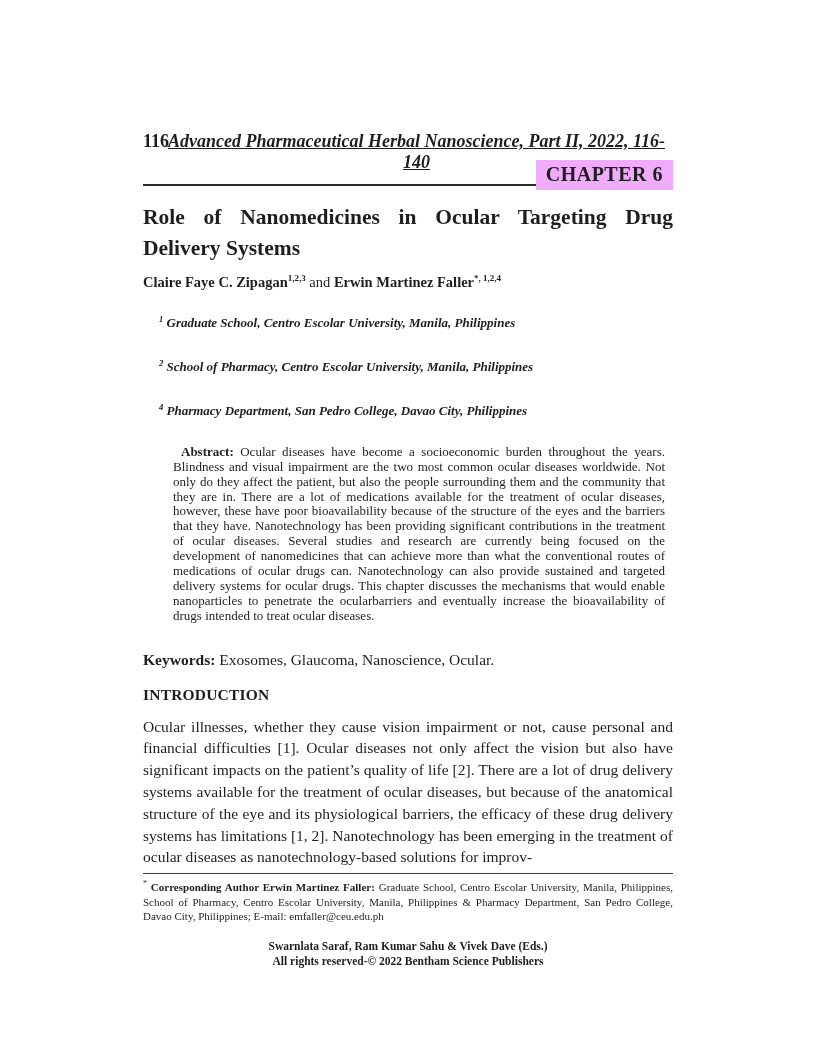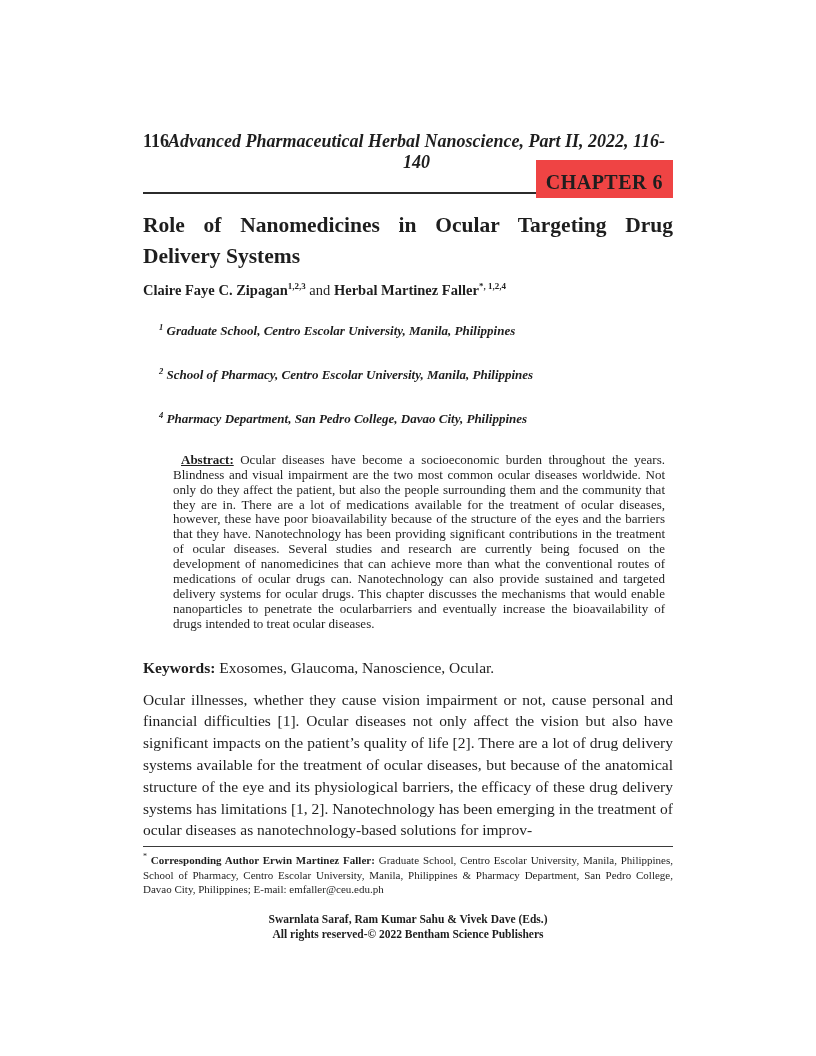--- a/index.html
+++ b/index.html
@@ -9,33 +9,33 @@
     box-sizing: border-box;
     padding: 131px 143px 0 143px;
     background: #ffffff;
     font-family: "Liberation Serif", "DejaVu Serif", serif;
     color: #1e1e1e;
     overflow: hidden;
   }
   
   .running-head { position: relative; height: 16px; font-size: 18px; font-weight: bold; }
   .page-num { position: absolute; left: 0; top: 0; }
-  .run-title { position: absolute; left: 17px; right: 0; text-align: center; font-style: italic; }
+  .run-title { position: absolute; left: 17px; right: 0; text-align: center; font-style: italic; text-decoration: underline; }
   
   .chapter-row {
     margin-top: 13px;
     border-bottom: 2px solid #2b2b2b;
     display: flex; justify-content: flex-end; align-items: flex-end;
   }
   .chapter-box {
     display: inline-block;
-    background: #ef4444;
+    background: #f0abfc;
     font-size: 20px; font-weight: bold;
     letter-spacing: 0.5px;
-    padding: 11px 10px 4px 10px;
+    padding: 3px 10px 4px 10px;
     margin-bottom: -6px;
   }
   
   .title {
     margin: 16px 0 0 0;
     font-size: 21.5px; font-weight: bold;
     line-height: 31px;
     text-align: justify;
   }
   .authors { margin: 9px 0 0 0; font-size: 14.5px; }
@@ -44,21 +44,21 @@
   .affils { margin-top: 11px; }
   .affil { margin: 16px; font-size: 13px; font-style: italic; line-height: 25px; font-weight: bold; }
   .affil sup { font-size: 8.5px; }
   
   .abstract {
     margin: 21px 8px 0 30px;
     font-size: 13px; line-height: 14.9px;
     text-align: justify;
     text-indent: 8px;
   }
-  .abstract b { font-weight: bold; text-decoration: underline; }
+  .abstract b { font-weight: bold; }
   
   .keywords { margin: 27px 0 0 0; font-size: 15.5px; }
   .keywords b { font-weight: bold; }
   .section { margin: 17px 0 0 0; font-size: 15.5px; font-weight: bold; letter-spacing: 0.2px; }
   .body-para {
     margin: 12px 0 0 0;
     font-size: 15.5px; line-height: 21.8px;
     text-align: justify;
   }
   
@@ -83,41 +83,42 @@
     <span class="page-num">116</span>
     <span class="run-title">Advanced Pharmaceutical Herbal Nanoscience, Part II, 2022, 116-140</span>
   </header>
 
   <div class="chapter-row">
     <span class="chapter-box">CHAPTER 6</span>
   </div>
 
   <h1 class="title">Role of Nanomedicines in Ocular Targeting Drug Delivery Systems</h1>
 
-  <p class="authors"><span class="author-name">Claire Faye C. Zipagan</span><sup>1,2,3</sup><span> and </span><span class="author-name">Herbal Martinez Faller</span><sup>*, 1,2,4</sup></p>
+  <p class="authors"><span class="author-name">Claire Faye C. Zipagan</span><sup>1,2,3</sup><span> and </span><span class="author-name">Erwin Martinez Faller</span><sup>*, 1,2,4</sup></p>
 
   <div class="affils">
     <p class="affil"><sup>1</sup>
       <span>Graduate School, Centro Escolar University, Manila, Philippines</span></p>
     <p class="affil"><sup>2</sup>
       <span>School of Pharmacy, Centro Escolar University, Manila, Philippines</span></p>
     <p class="affil"><sup>4</sup>
       <span>Pharmacy Department, San Pedro College, Davao City, Philippines</span></p>
   </div>
 
   <div class="abstract">
     <b>Abstract:</b>
     <span>Ocular diseases have become a socioeconomic burden throughout the years. Blindness and visual impairment are the two most common ocular diseases worldwide. Not only do they affect the patient, but also the people surrounding them and the community that they are in. There are a lot of medications available for the treatment of ocular diseases, however, these have poor bioavailability because of the structure of the eyes and the barriers that they have. Nanotechnology has been providing significant contributions in the treatment of ocular diseases. Several studies and research are currently being focused on the development of nanomedicines that can achieve more than what the conventional routes of medications of ocular drugs can. Nanotechnology can also provide sustained and targeted delivery systems for ocular drugs. This chapter discusses the mechanisms that would enable nanoparticles to penetrate the ocularbarriers and eventually increase the bioavailability of drugs intended to treat ocular diseases.</span>
   </div>
 
   <p class="keywords">
     <b>Keywords:</b>
     <span>Exosomes, Glaucoma, Nanoscience, Ocular.</span>
   </p>
 
+  <h2 class="section">INTRODUCTION</h2>
 
   <p class="body-para">Ocular illnesses, whether they cause vision impairment or not, cause personal and financial difficulties [1]. Ocular diseases not only affect the vision but also have significant impacts on the patient’s quality of life [2]. There are a lot of drug delivery systems available for the treatment of ocular diseases, but because of the anatomical structure of the eye and its physiological barriers, the efficacy of these drug delivery systems has limitations [1, 2]. Nanotechnology has been emerging in the treatment of ocular diseases as nanotechnology-based solutions for  improv-</p>
 
   <div class="footnote"><sup>*</sup>
     <b>Corresponding Author Erwin Martinez Faller:</b>
     <span>Graduate School, Centro Escolar University, Manila, Philippines, School of Pharmacy, Centro Escolar University, Manila, Philippines &amp; Pharmacy Department, San Pedro College, Davao City, Philippines; E-mail: emfaller@ceu.edu.ph</span>
   </div>
 
   <footer class="pub-footer">
     <div>Swarnlata Saraf, Ram Kumar Sahu &amp; Vivek Dave (Eds.)</div>

